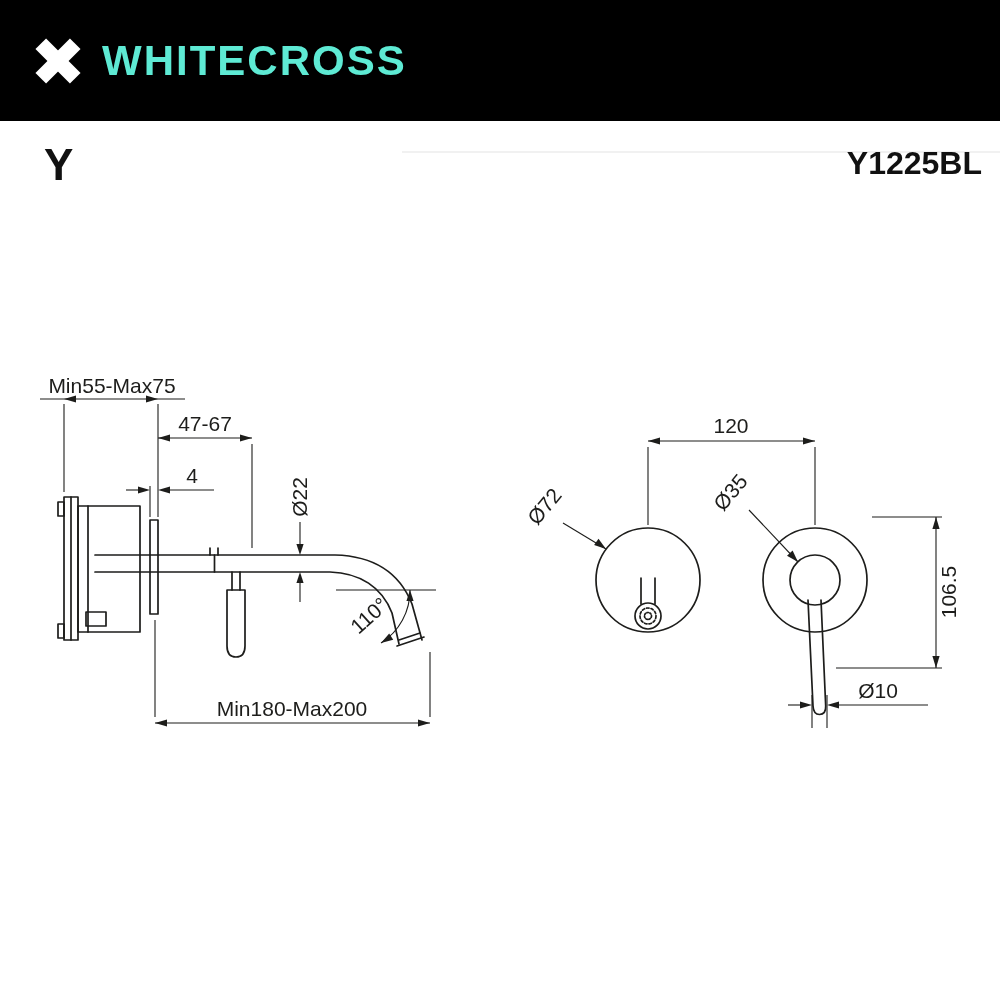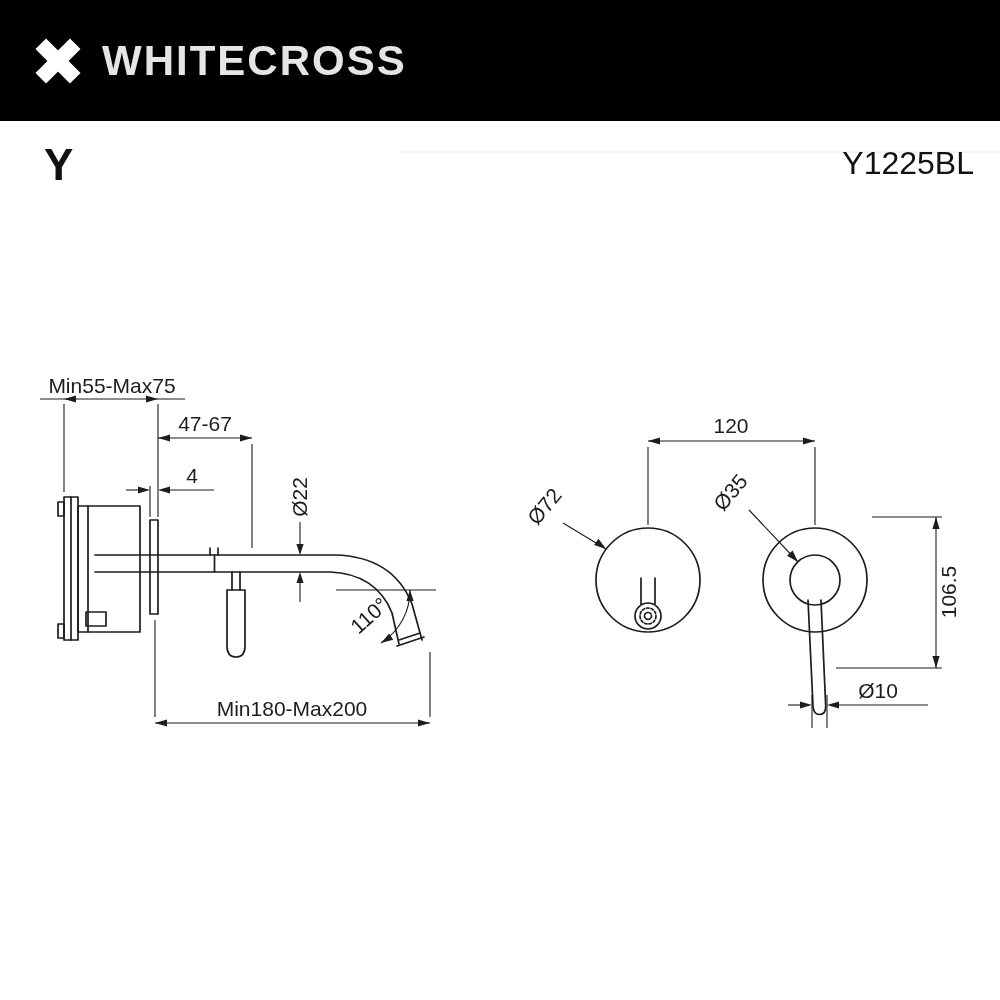--- a/index.html
+++ b/index.html
@@ -3,24 +3,24 @@
 <meta charset="utf-8">
 <style>
   * { margin:0; padding:0; box-sizing:border-box; }
   html,body { width:1000px; height:1000px; background:#ffffff;
               font-family:"Liberation Sans", sans-serif; }
   .page { position:relative; width:1000px; height:1000px; overflow:hidden; background:#fff; }
 
   .brand-bar { position:absolute; left:0; top:0; width:1000px; height:121px;
                background:#000; display:flex; align-items:center; padding-left:28px; }
   .logo { width:60px; height:60px; flex:0 0 auto; }
-  .brand-text { color:#e5e5e5; font-size:42px; font-weight:800; letter-spacing:2px; margin-left:14px; }
+  .brand-text { color:#5eead4; font-size:42px; font-weight:800; letter-spacing:2px; margin-left:14px; }
 
   .series { position:absolute; left:44px; top:140px; font-size:44px; font-weight:700; color:#111; }
-  .model  { position:absolute; right:26px; top:145px; font-size:32px; font-weight:400; color:#111; }
+  .model  { position:absolute; right:18px; top:145px; font-size:32px; font-weight:700; color:#111; }
 
   .drawing { position:absolute; left:0; top:0; }
   .outline { stroke:#1d1d1b; stroke-width:1.7; fill:none; stroke-linejoin:round; stroke-linecap:round; }
   .dim     { stroke:#1d1d1b; stroke-width:1.1; fill:none; }
   .arrow   { fill:#1d1d1b; stroke:none; }
   text.dimtext { font-family:"Liberation Sans", sans-serif; fill:#1d1d1b; font-size:21px; }
 </style>
 </head>
 <body>
 

